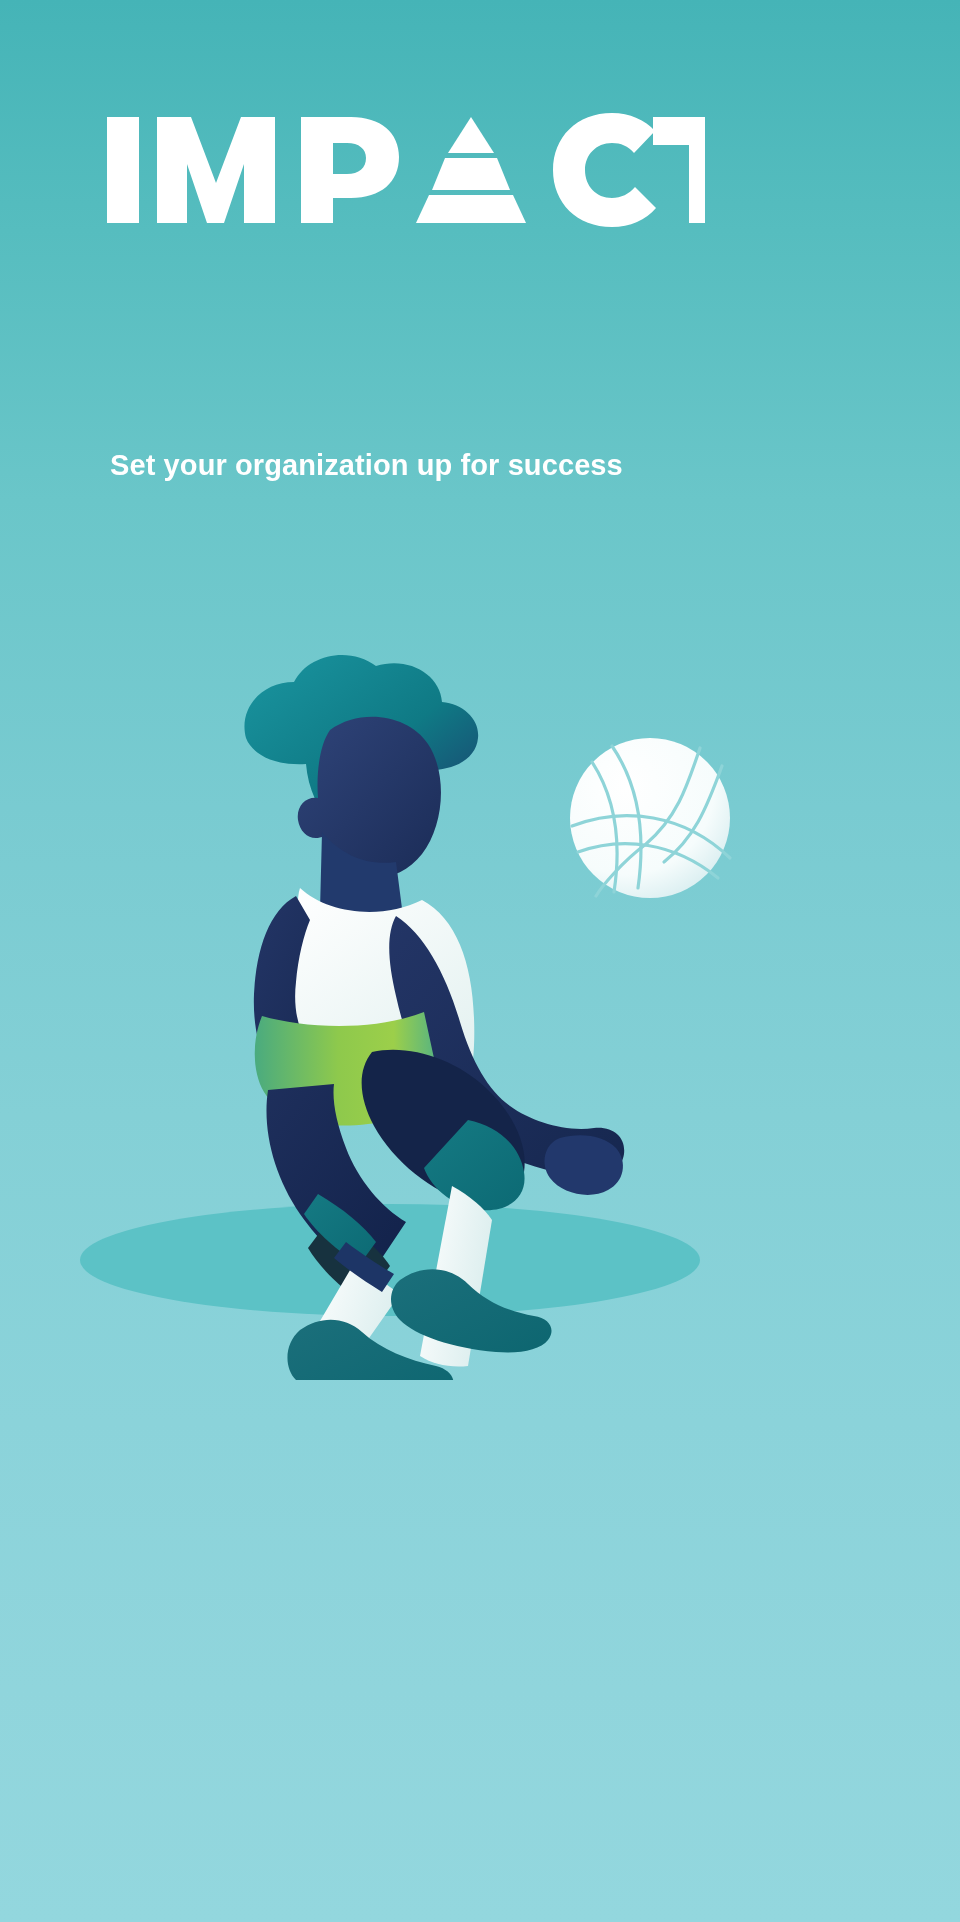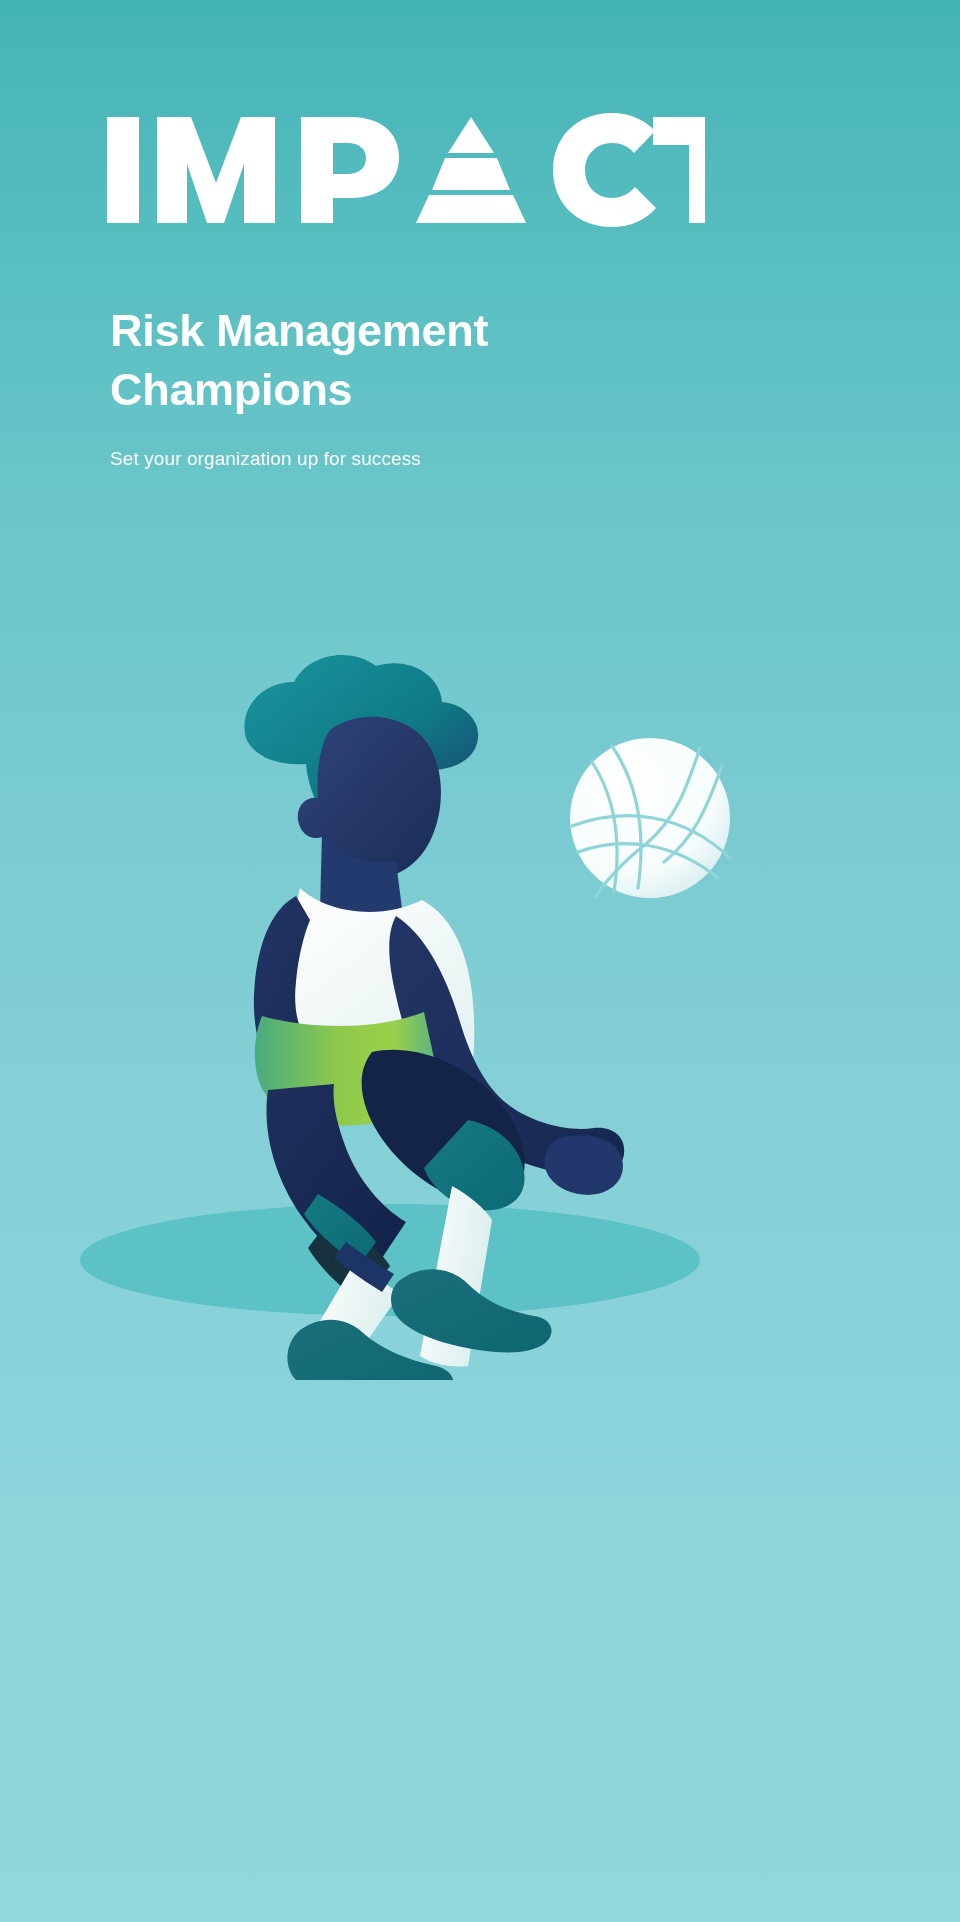--- a/index.html
+++ b/index.html
@@ -42,23 +42,23 @@
     line-height:1.3;
     font-weight:bold;
     letter-spacing:-0.3px;
     white-space:pre-line;
   }
   .tagline{
     position:absolute;
     left:110px; top:446px;
     width:680px;
     color:#ffffff;
-    font-size:19px;
+    font-size:29px;
     line-height:1.35;
-    font-weight:normal;
+    font-weight:bold;
     letter-spacing:0.1px;
   }
 
   
   .illustration{
     position:absolute;
     left:0; top:620px;
     width:960px; height:760px;
   }
   .illustration svg{ display:block; width:960px; height:760px; }
@@ -87,22 +87,20 @@
       </g>
 
       <g fill="#ffffff">
         <polygon points="366,22 389,58 343,58"></polygon>
         <polygon points="340,63 392,63 405,95 327,95"></polygon>
         <polygon points="324,100 408,100 421,128 311,128"></polygon>
       </g>
     </svg>
   </div>
 
-  <h1 class="headline">Risk Management
-Champions</h1>
 
   <p class="tagline">Set your organization up for success</p>
 
   <div class="illustration">
     <svg viewBox="0 0 960 760" xmlns="http://www.w3.org/2000/svg">
       <defs>
         <linearGradient id="gHair" x1="0" y1="0" x2="1" y2="1">
           <stop offset="0%" stop-color="#1a95a0"></stop>
           <stop offset="55%" stop-color="#0f7a85"></stop>
           <stop offset="100%" stop-color="#1d3a6b"></stop>

